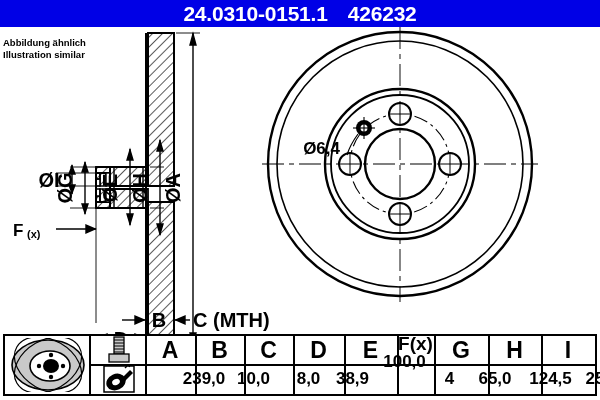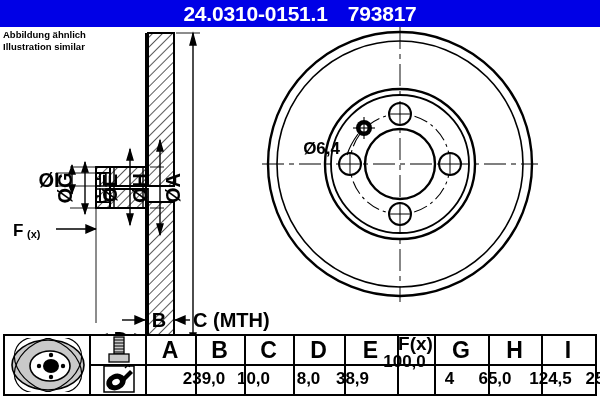--- a/index.html
+++ b/index.html
@@ -8,21 +8,21 @@
   #page{position:relative;width:600px;height:400px;background:#fff;}
 
   
   .header{position:absolute;left:0;top:0;width:600px;height:27px;
           background:#0000e6;display:flex;align-items:center;
           justify-content:center;gap:20px;}
   .header .code{color:#fff;font-size:21px;font-weight:bold;
                 letter-spacing:-.2px;line-height:1;}
 
   
-  .note{position:absolute;left:3px;top:29px;font-size:9.5px;
+  .note{position:absolute;left:3px;top:37px;font-size:9.5px;
         font-weight:bold;line-height:11.5px;}
 
   
   .draw{position:absolute;left:0;top:27px;}
 
   
   .tbl{position:absolute;left:3px;top:334px;width:594px;height:62px;
        border:2px solid #000;box-sizing:border-box;}
   .tcell{position:absolute;box-sizing:border-box;
          display:flex;align-items:center;justify-content:center;
@@ -35,21 +35,21 @@
   .iconcell{position:absolute;display:flex;align-items:center;
             justify-content:center;}
 </style>
 </head>
 <body>
 
 <div id="page">
 
   <div class="header">
     <span class="code">24.0310-0151.1</span>
-    <span class="code">793817</span>
+    <span class="code">426232</span>
   </div>
 
   <div class="note">
     <div>Abbildung ähnlich</div>
     <div>Illustration similar</div>
   </div>
 
   <svg class="draw" width="600" height="307" viewBox="0 0 600 307">
     <defs>
       <pattern id="hatch" width="7" height="7" patternTransform="rotate(45)" patternUnits="userSpaceOnUse">

